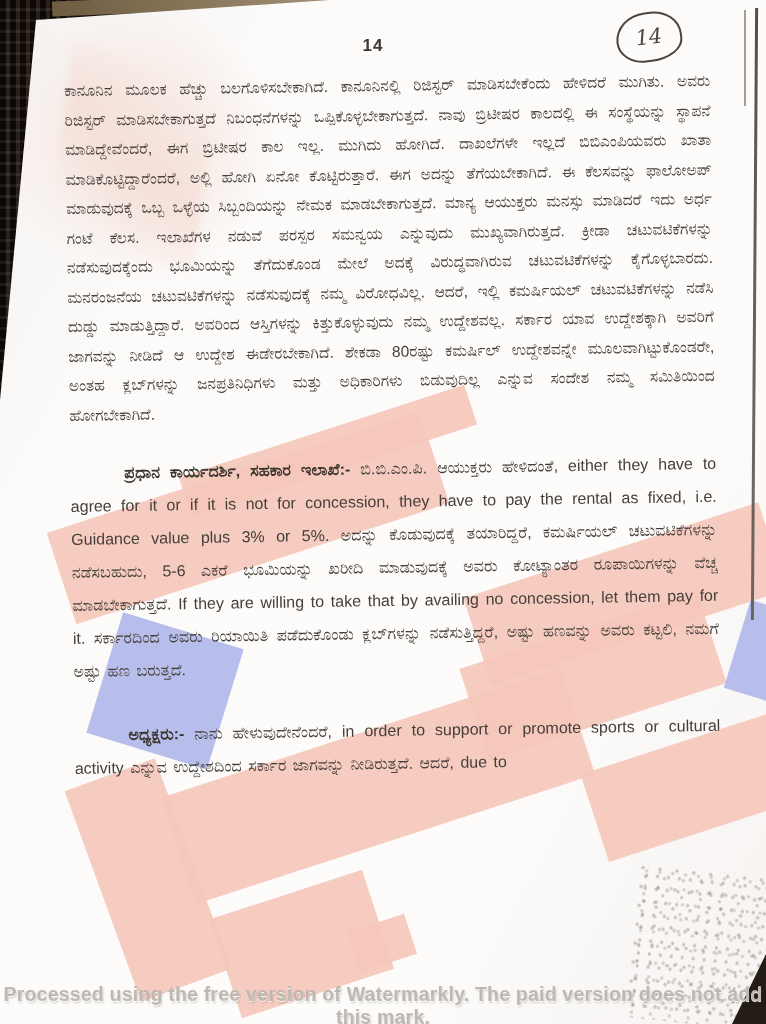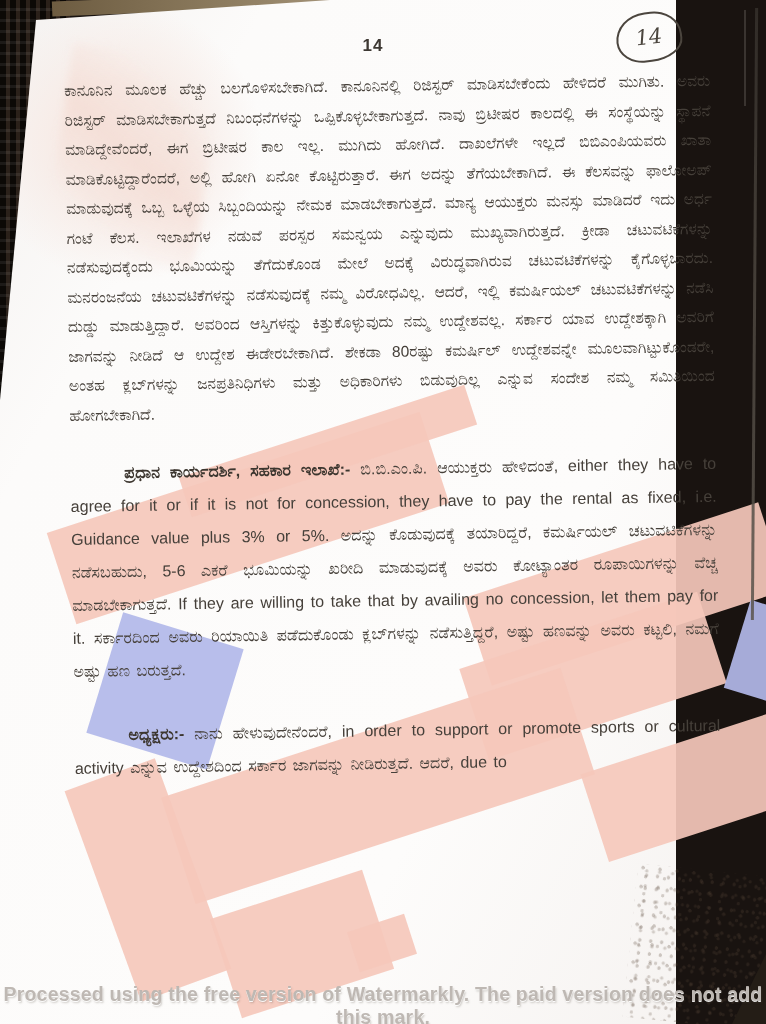--- a/index.html
+++ b/index.html
@@ -18,21 +18,21 @@
       repeating-linear-gradient(90deg, #0c0906 0 6px, #2b211a 6px 10px);
   }
   .backdrop-strip{
     position:absolute;left:52px;top:-4px;width:290px;height:15px;
     background:linear-gradient(90deg,#6d5c41,#8d7c5f 60%,#a5947a);
     transform:rotate(-2.2deg);
   }
 
   
   .page{
-    position:absolute;left:0;top:0;width:676px;height:1024px;
+    position:absolute;left:0;top:0;width:766px;height:1024px;
     background:
       radial-gradient(circle at 18% 14%, #f7ebe6 0 60px, rgba(247,235,230,0) 140px),
       linear-gradient(118deg, #f4f1ef 0%, #fcfbfa 22%, #fdfcfb 70%, #f6f3f1 100%);
     clip-path:polygon(36px 20px, 330px 0, 766px 0, 766px 1024px, 0 1024px, 0 400px);
   }
 
   
   .wm{position:absolute;z-index:1;opacity:.92;}
   .wm.pink{background:var(--wm-pink,#f5c8bb);}
   .wm.blue{background:var(--wm-blue,#b2b9e9);}

